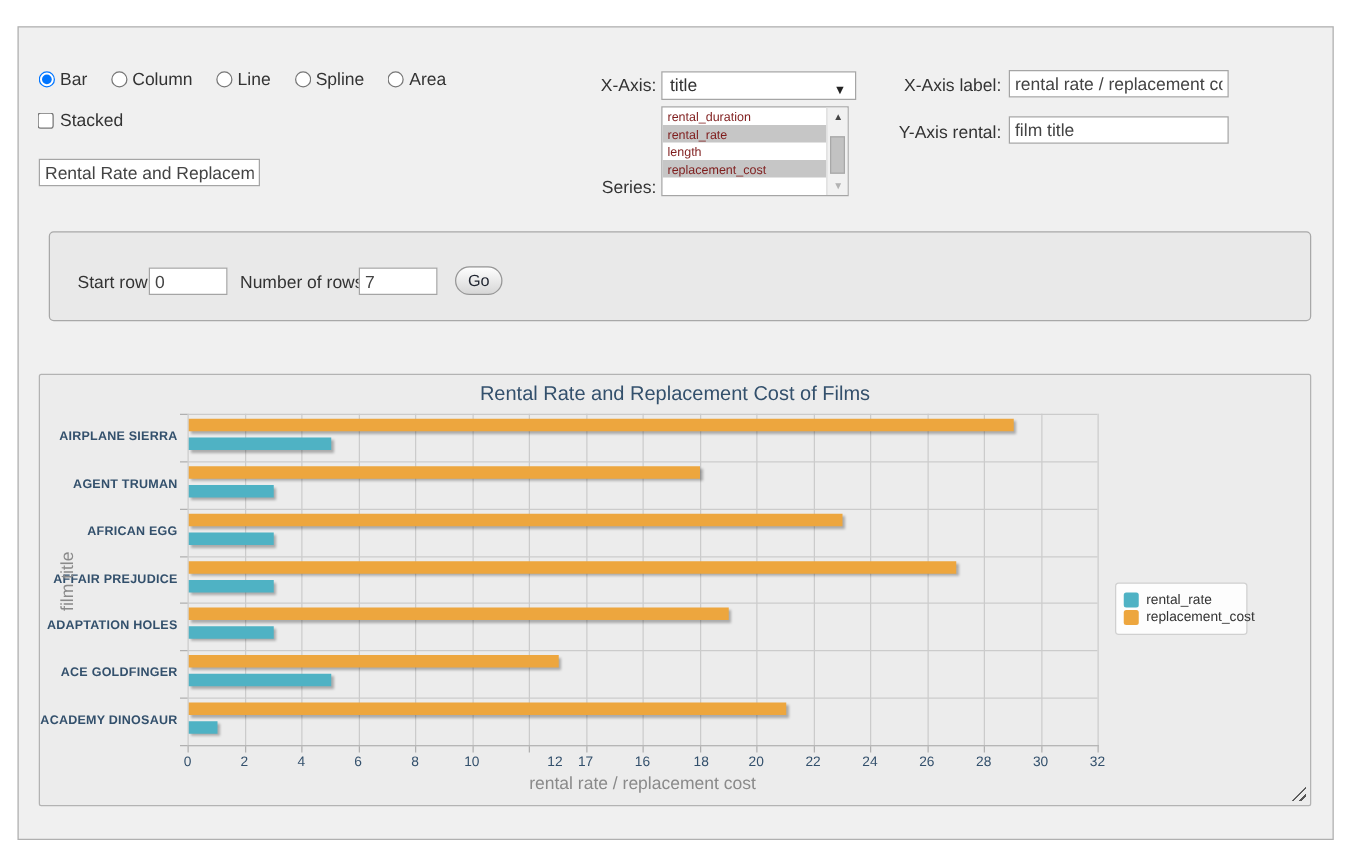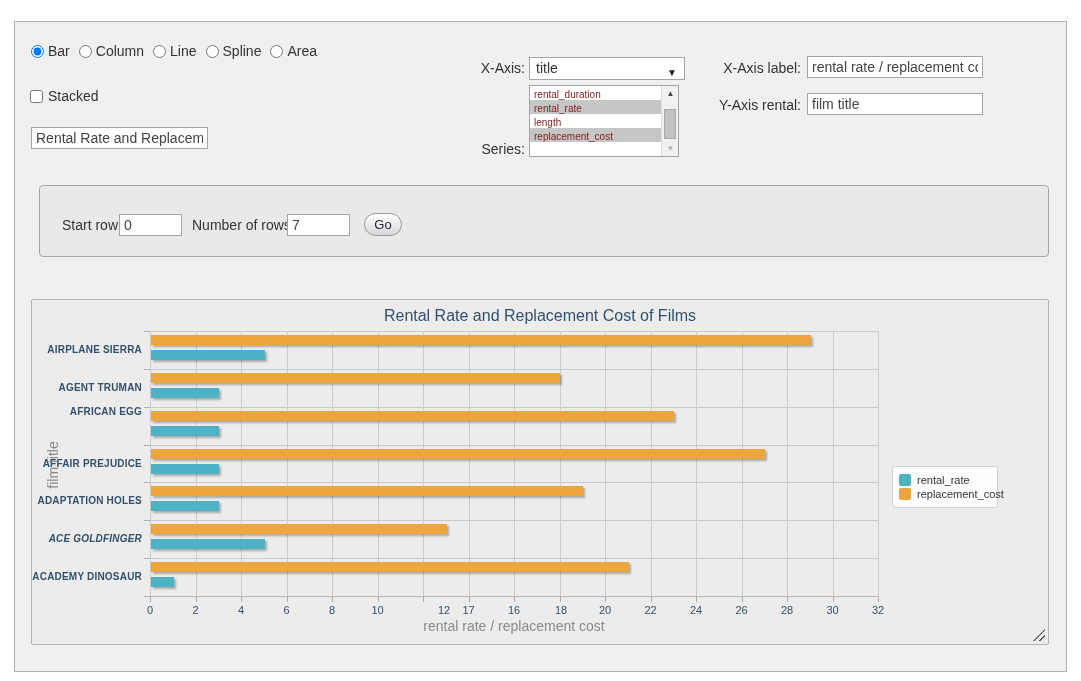--- a/index.html
+++ b/index.html
@@ -12,22 +12,22 @@
               border:1px solid #b0b0b0; background:#f0f0f0; }
   .fieldset-legend { position:absolute; left:15px; top:-14px; background:#fff;
               border:1px solid #a8a8a8; padding:5px 14px; font-size:14px; font-weight:bold;
               color:#333; box-shadow:2px 2px 3px rgba(0,0,0,0.18); }
 
   
   .lbl { position:absolute; font-size:14px; color:#333; white-space:nowrap; }
   input[type="text"] { position:absolute; border:1px solid #a5a5a5; background:#fff;
               font-family:"Liberation Sans",sans-serif; font-size:14px; color:#444;
               padding:0 4px; height:22px; }
-  .radio-row { position:absolute; left:16px; top:21px; display:flex; align-items:center;
-              font-size:14px; color:#333; }
+  .radio-row { position:absolute; left:16px; top:33px; display:flex; align-items:center;
+              font-size:14px; color:#333;gap:10px; }
   .radio-row label { display:flex; align-items:center; margin-right:9px; }
   .radio-row input { margin-right:4px; }
   .check-row { position:absolute; left:15px; top:66px; display:flex; align-items:center; font-size:14px; }
   .check-row input { margin-right:5px; }
 
   
   .select { position:absolute; left:514px; top:35px; width:156px; height:23px; background:#fff;
             border:1px solid #a5a5a5; font-size:14px; color:#333; line-height:21px;
             padding-left:6px; cursor:default; }
   .select .arrow { position:absolute; right:7px; top:4px; font-size:10px; color:#222; }
@@ -223,30 +223,30 @@
           <div class="ticky" style="left: 112px; top: 258.143px;"></div>
           <div class="gridh" style="left: 118px; top: 296px; width: 728px;"></div>
           <div class="ticky" style="left: 112px; top: 296px;"></div>
           <div class="axis-line" style="left: 118px; top: 296px; width: 729px;"></div>
           <div class="cat-label" style="top: 43.9286px;">AIRPLANE SIERRA</div>
           <div class="bar" style="left: 119px; top: 35px; width: 659.522px; background: rgb(237, 166, 62);"></div>
           <div class="bar" style="left: 119px; top: 50px; width: 113.522px; background: rgb(79, 178, 196);"></div>
           <div class="cat-label" style="top: 81.7857px;">AGENT TRUMAN</div>
           <div class="bar" style="left: 119px; top: 72.8571px; width: 409.272px; background: rgb(237, 166, 62);"></div>
           <div class="bar" style="left: 119px; top: 87.8571px; width: 68.0225px; background: rgb(79, 178, 196);"></div>
-          <div class="cat-label" style="top: 106px;">AFRICAN EGG</div>
+          <div class="cat-label" style="top: 120px;">AFRICAN EGG</div>
           <div class="bar" style="left: 119px; top: 110.714px; width: 523.022px; background: rgb(237, 166, 62);"></div>
           <div class="bar" style="left: 119px; top: 125.714px; width: 68.0225px; background: rgb(79, 178, 196);"></div>
           <div class="cat-label" style="top: 157.5px;">AFFAIR PREJUDICE</div>
           <div class="bar" style="left: 119px; top: 148.571px; width: 614.022px; background: rgb(237, 166, 62);"></div>
           <div class="bar" style="left: 119px; top: 163.571px; width: 68.0225px; background: rgb(79, 178, 196);"></div>
           <div class="cat-label" style="top: 195.357px;">ADAPTATION HOLES</div>
           <div class="bar" style="left: 119px; top: 186.429px; width: 432.022px; background: rgb(237, 166, 62);"></div>
           <div class="bar" style="left: 119px; top: 201.429px; width: 68.0225px; background: rgb(79, 178, 196);"></div>
-          <div class="cat-label" style="top: 233.214px; font-style: italic;">ACE GOLDFINGER</div>
+          <div class="cat-label" style="top: 233.214px;">ACE GOLDFINGER</div>
           <div class="bar" style="left: 119px; top: 224.286px; width: 295.522px; background: rgb(237, 166, 62);"></div>
           <div class="bar" style="left: 119px; top: 239.286px; width: 113.522px; background: rgb(79, 178, 196);"></div>
           <div class="cat-label" style="top: 271.071px;">ACADEMY DINOSAUR</div>
           <div class="bar" style="left: 119px; top: 262.143px; width: 477.522px; background: rgb(237, 166, 62);"></div>
           <div class="bar" style="left: 119px; top: 277.143px; width: 22.5225px; background: rgb(79, 178, 196);"></div>
         </div>
       <div class="xaxis-title" style="left:118px; top:318px; width:728px;">rental rate / replacement cost</div>
       <div class="yaxis-title" style="left:-44px; top:157px;">film title</div>
       <div class="legend" id="chart-legend">
           <div class="legend-item">

